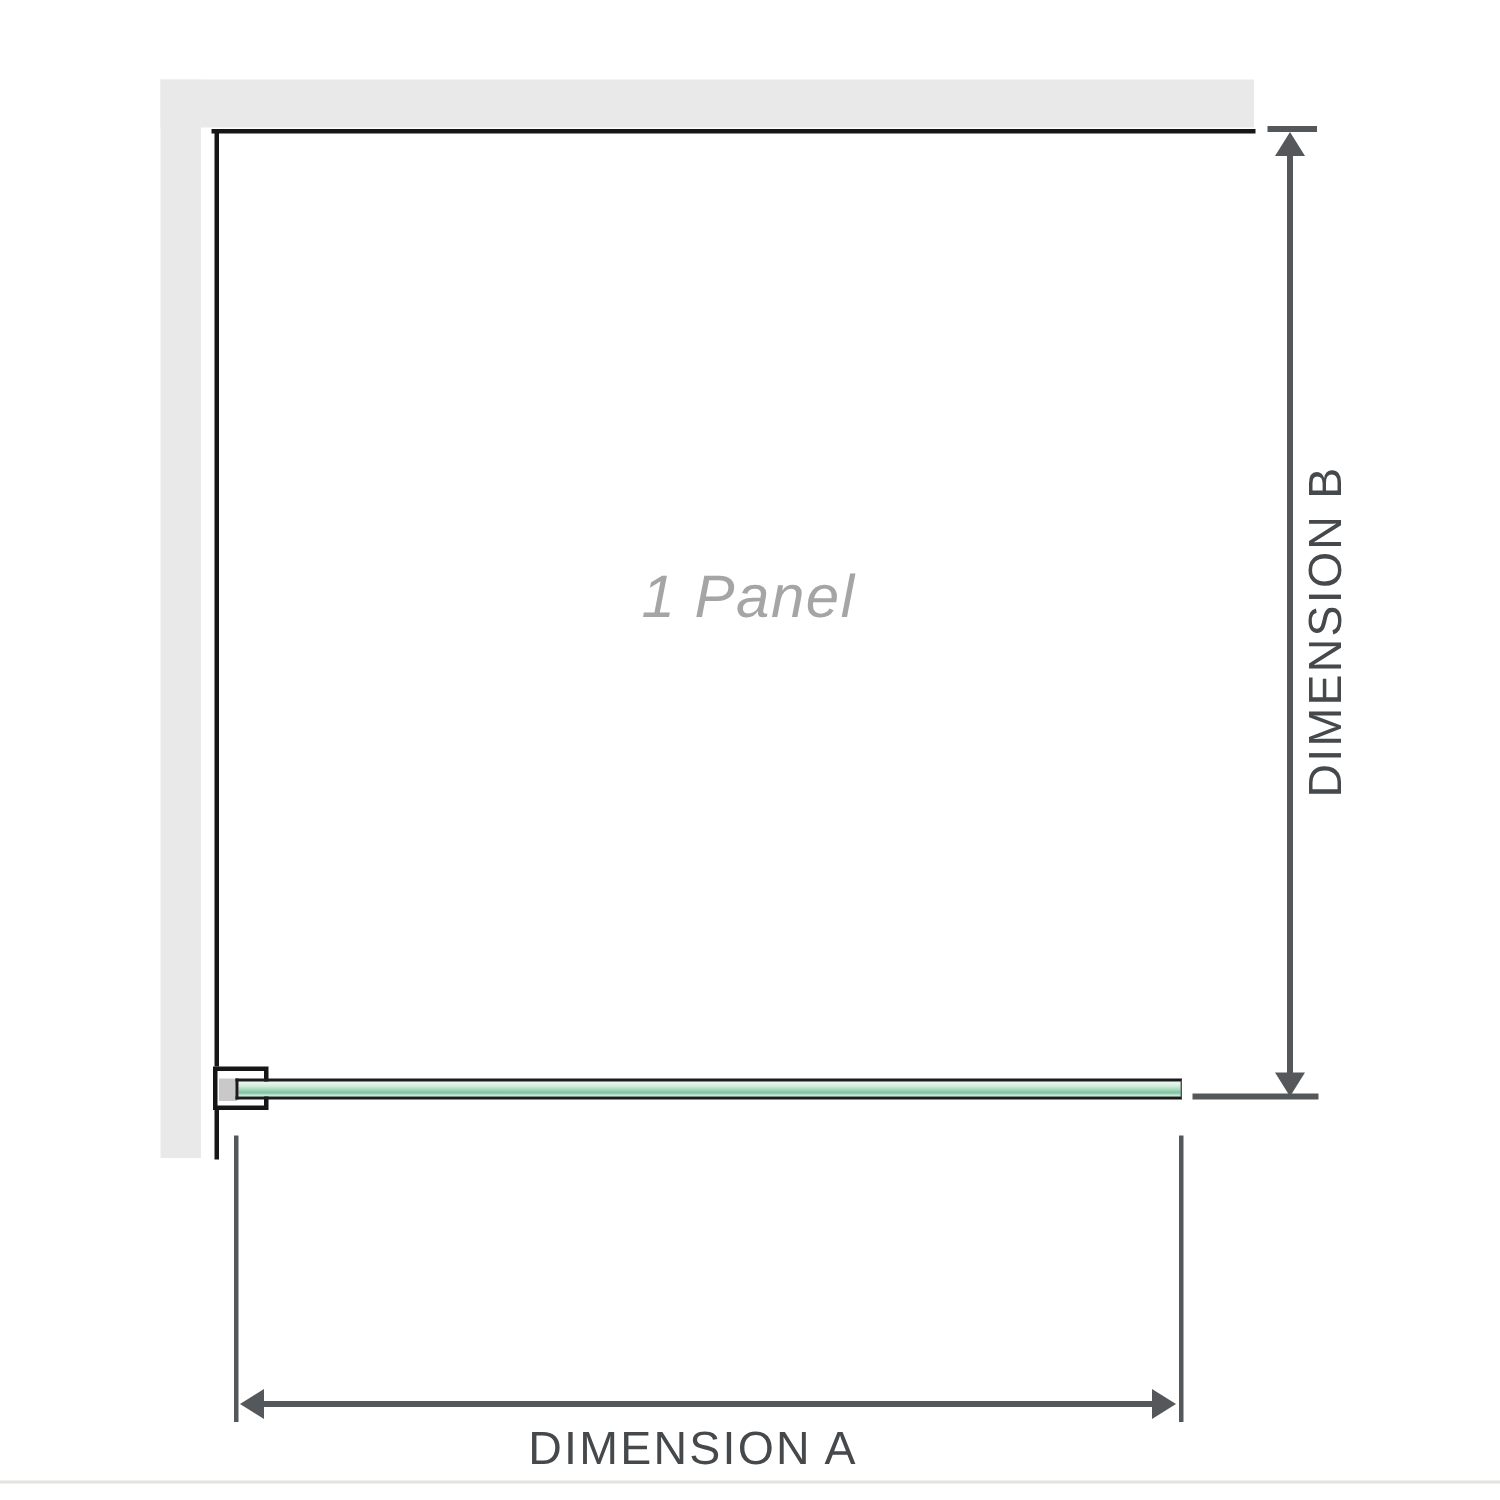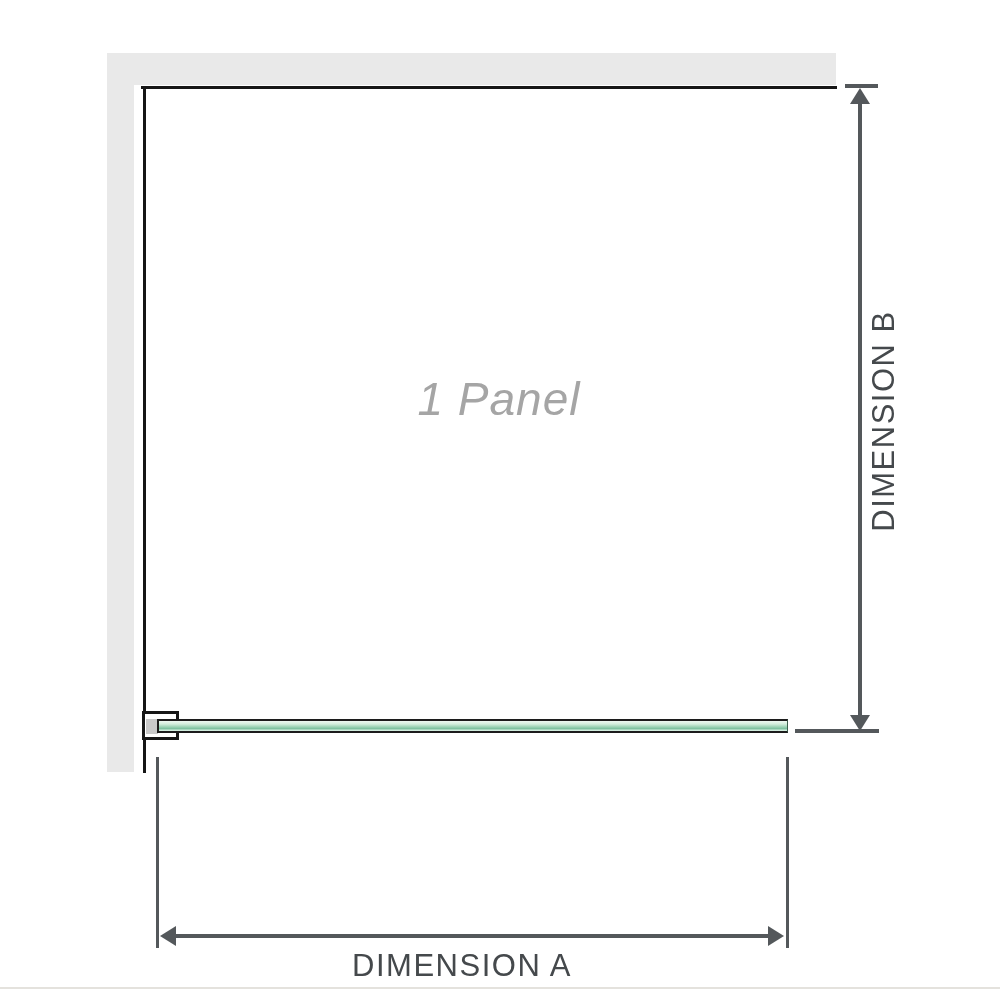--- a/index.html
+++ b/index.html
@@ -49,21 +49,21 @@
   .arr-right { left:768px; top:926px; border-top:10px solid transparent; border-bottom:10px solid transparent; border-left:16px solid #54585b; }
 
   
   .dim-label {
     color:#45494c; font-size:31px; font-weight:300; letter-spacing:1.5px; white-space:nowrap;
   }
   .dima-label { left:462px; top:966px; transform:translate(-50%,-50%);text-align:right; }
   .dimb-label { left:884px; top:421px; transform:translate(-50%,-50%) rotate(-90deg); }
   .panel-label {
     left:499px; top:399px; transform:translate(-50%,-50%);
-    font-style:italic; font-size:46px; color:#a5a5a5; letter-spacing:1px; white-space:nowrap;
+    font-style:italic; font-size:40px; color:#a5a5a5; letter-spacing:1px; white-space:nowrap;
   }
 
   
   .divider { left:0; top:987px; width:1000px; height:2px; background:#e4e2dd; }
 </style>
 </head>
 <body>
 
 <div class="stage">
 

